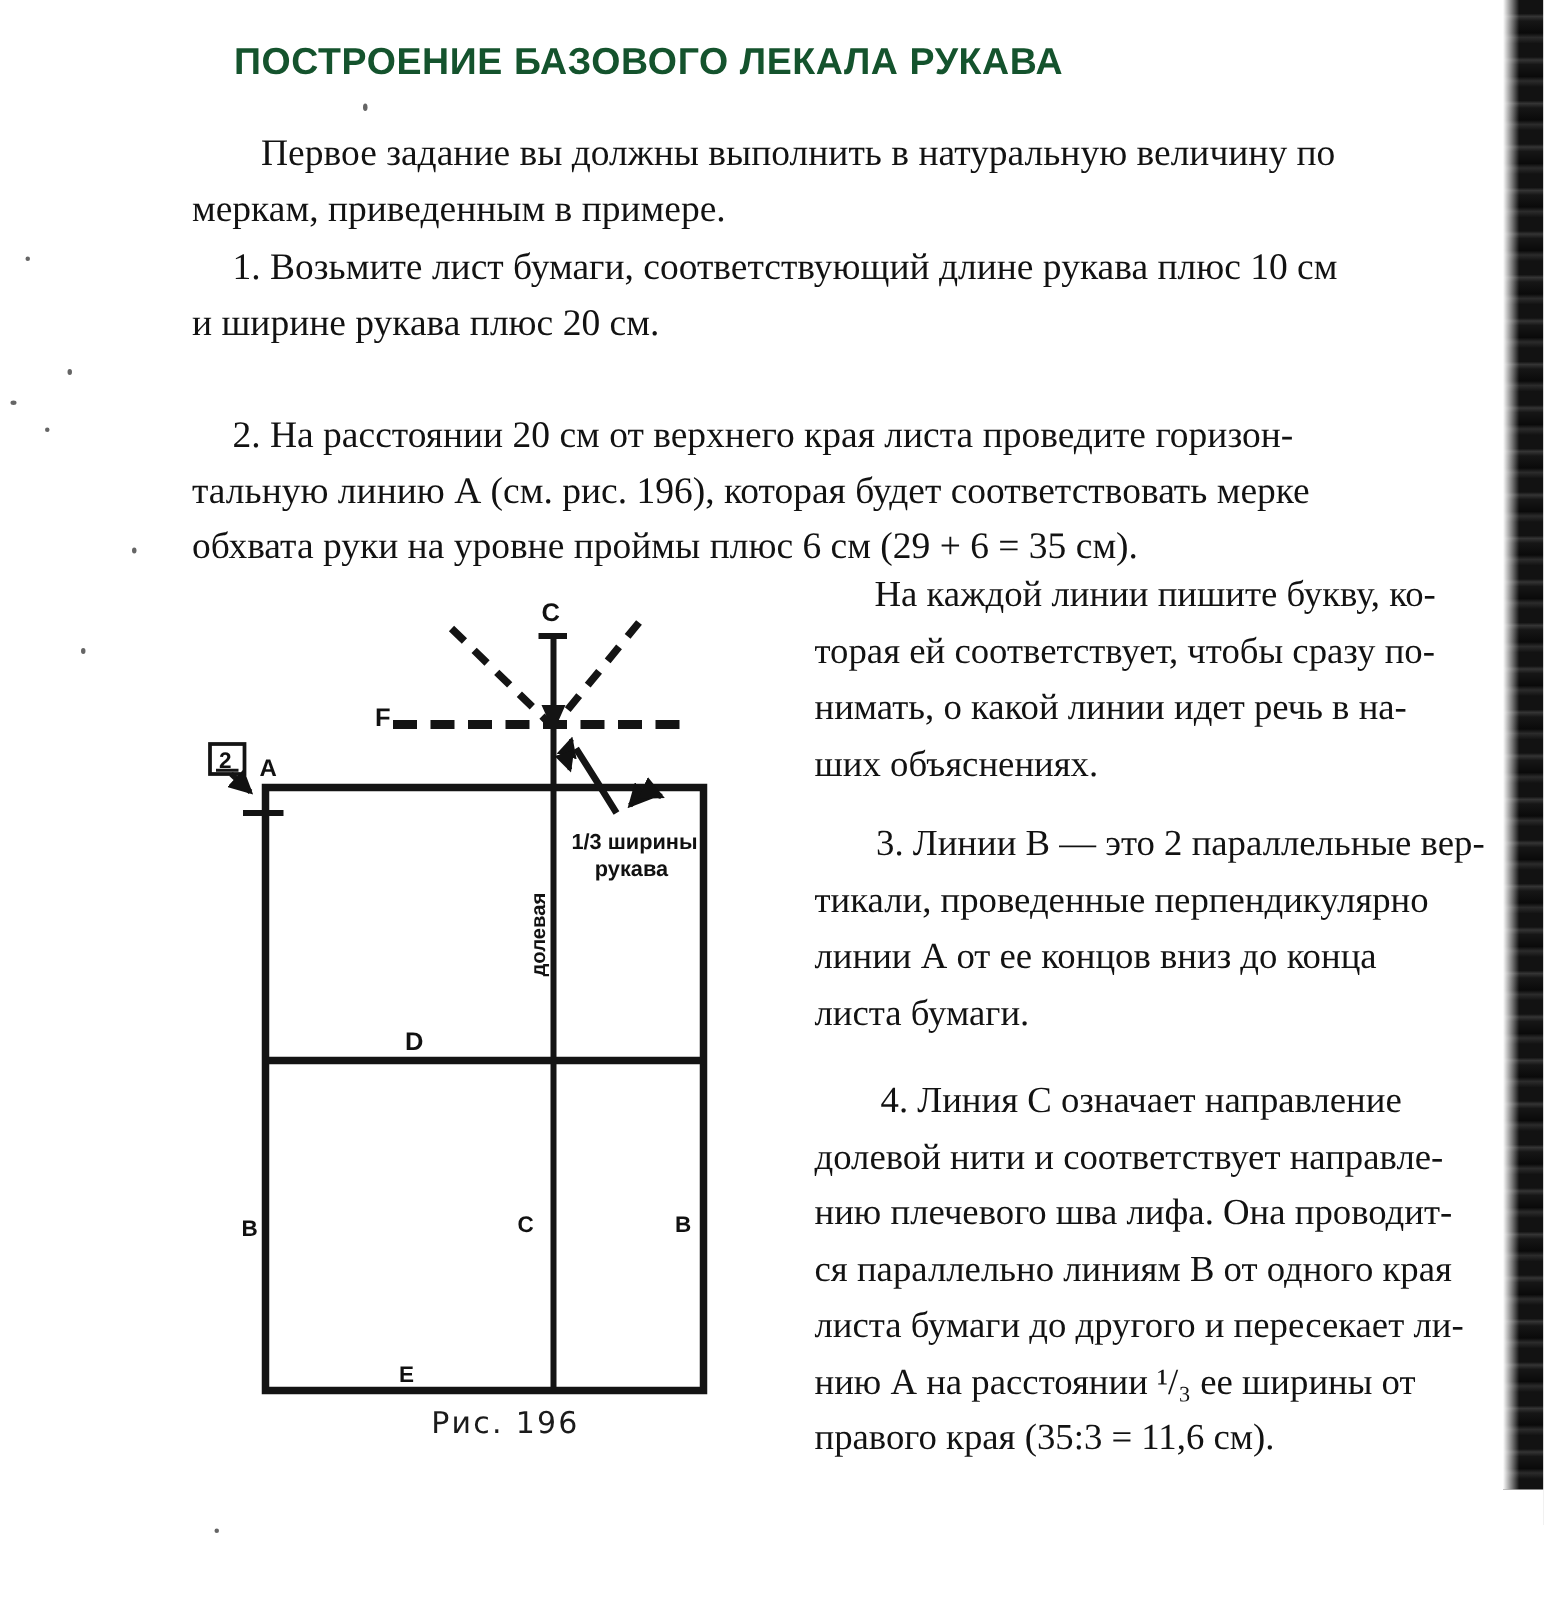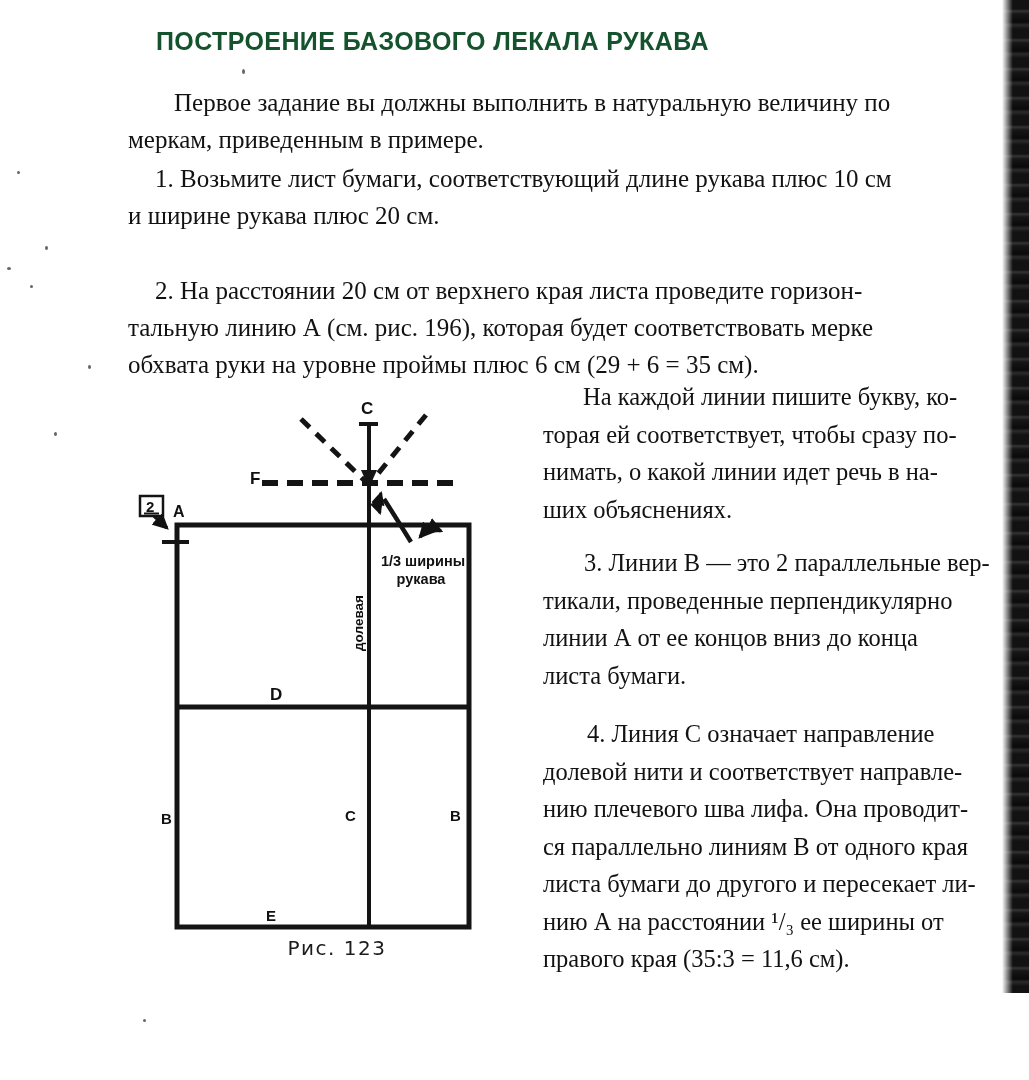--- a/index.html
+++ b/index.html
@@ -105,21 +105,21 @@
     <text x="161" y="824" font-size="15">B</text>
     <text x="345" y="821" font-size="15">C</text>
     <text x="450" y="821" font-size="15">B</text>
     <text x="266" y="921" font-size="15">E</text>
 
     <text x="423" y="566" font-size="14.5" text-anchor="middle">1/3 ширины</text>
     <text x="421" y="584" font-size="14.5" text-anchor="middle">рукава</text>
     <text transform="translate(363,651) rotate(-90)" font-size="13.5">долевая</text>
   </svg>
 
-  <div class="fig-caption">Рис. 123</div>
+  <div class="fig-caption">Рис. 196</div>
 
   <div class="scan-band"></div>
 
   <div class="speck" style="left:17px;top:171px;width:3px;height:3px;"></div>
   <div class="speck" style="left:45px;top:246px;width:3px;height:4px;"></div>
   <div class="speck" style="left:7px;top:267px;width:4px;height:3px;"></div>
   <div class="speck" style="left:30px;top:285px;width:3px;height:3px;"></div>
   <div class="speck" style="left:88px;top:365px;width:3px;height:4px;"></div>
   <div class="speck" style="left:54px;top:432px;width:3px;height:4px;"></div>
   <div class="speck" style="left:242px;top:69px;width:3px;height:5px;"></div>

